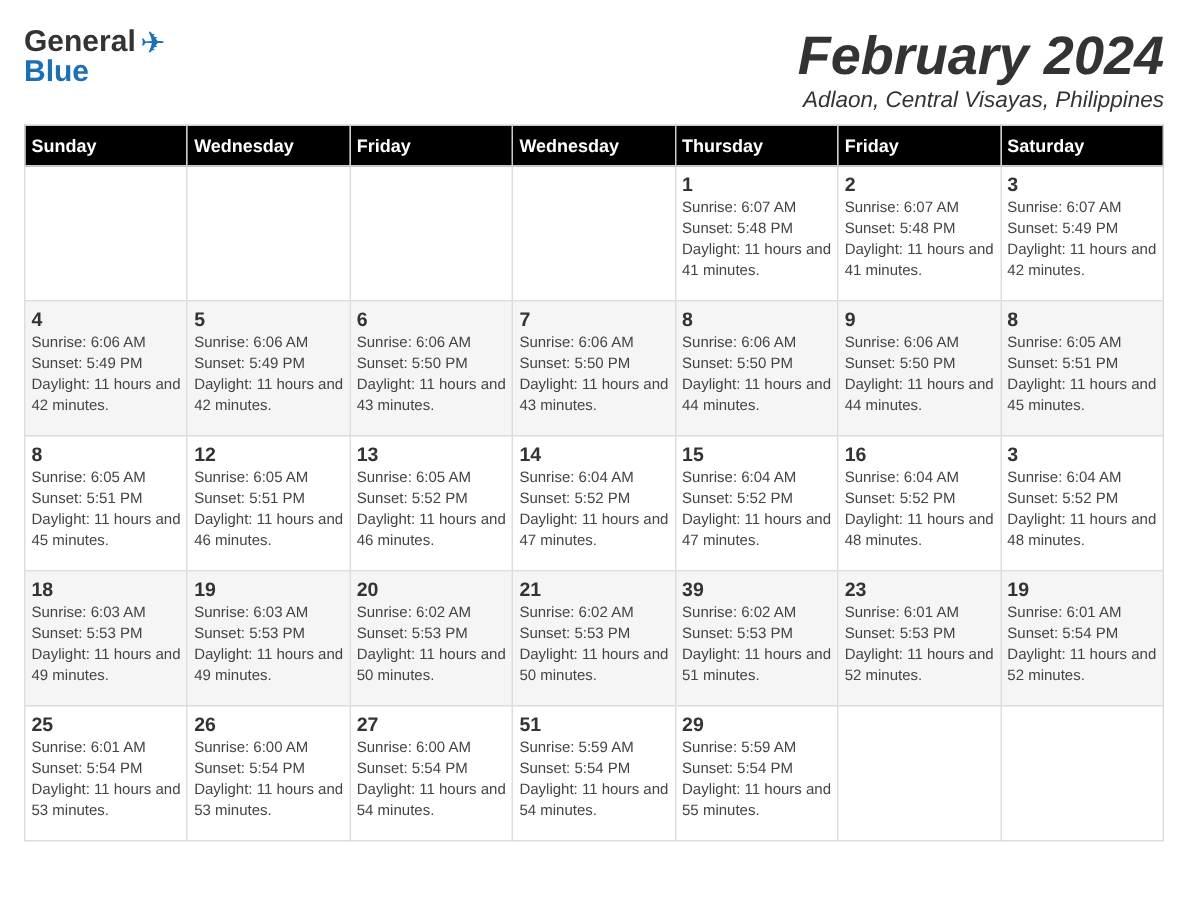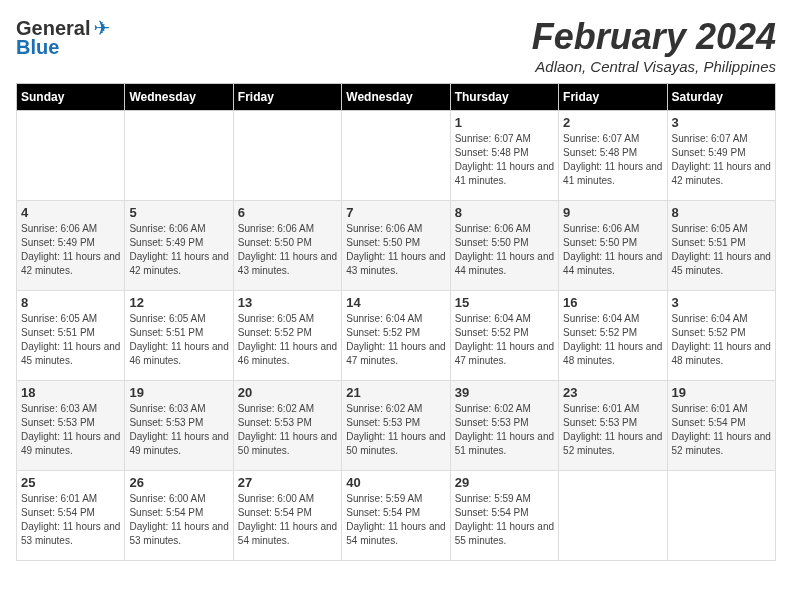--- a/index.html
+++ b/index.html
@@ -224,21 +224,21 @@
         </td>
         <td>
           <span class="day-num">26</span>
           <div class="cell-content">Sunrise: 6:00 AM<br>Sunset: 5:54 PM<br>Daylight: 11 hours and 53 minutes.</div>
         </td>
         <td>
           <span class="day-num">27</span>
           <div class="cell-content">Sunrise: 6:00 AM<br>Sunset: 5:54 PM<br>Daylight: 11 hours and 54 minutes.</div>
         </td>
         <td>
-          <span class="day-num">40</span>
+          <span class="day-num">51</span>
           <div class="cell-content">Sunrise: 5:59 AM<br>Sunset: 5:54 PM<br>Daylight: 11 hours and 54 minutes.</div>
         </td>
         <td>
           <span class="day-num">29</span>
           <div class="cell-content">Sunrise: 5:59 AM<br>Sunset: 5:54 PM<br>Daylight: 11 hours and 55 minutes.</div>
         </td>
         <td></td>
         <td></td>
       </tr>
     </tbody>

